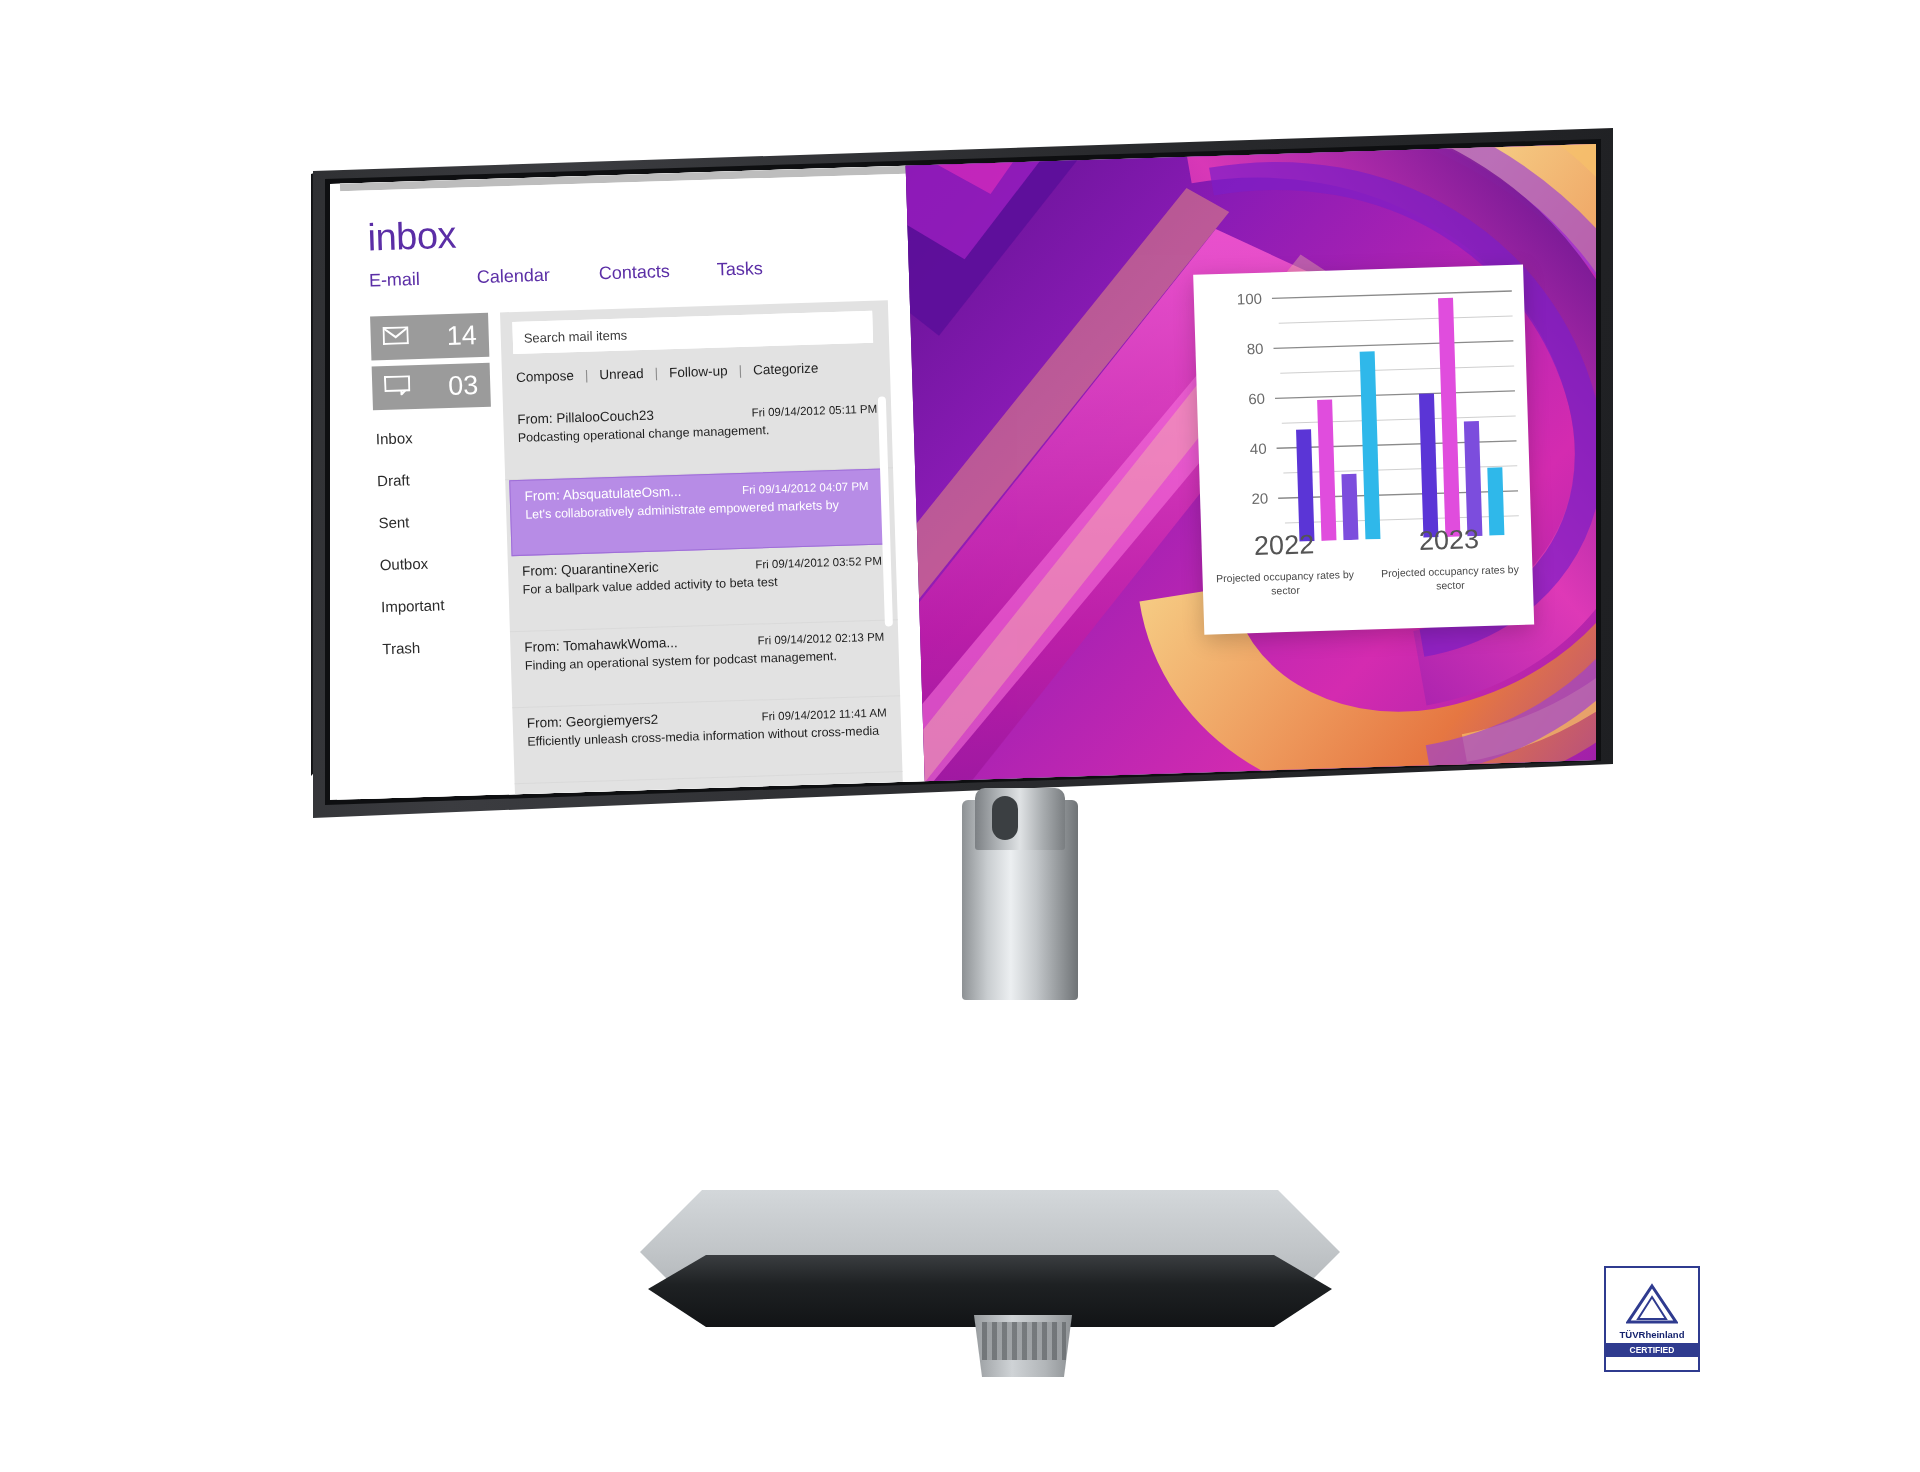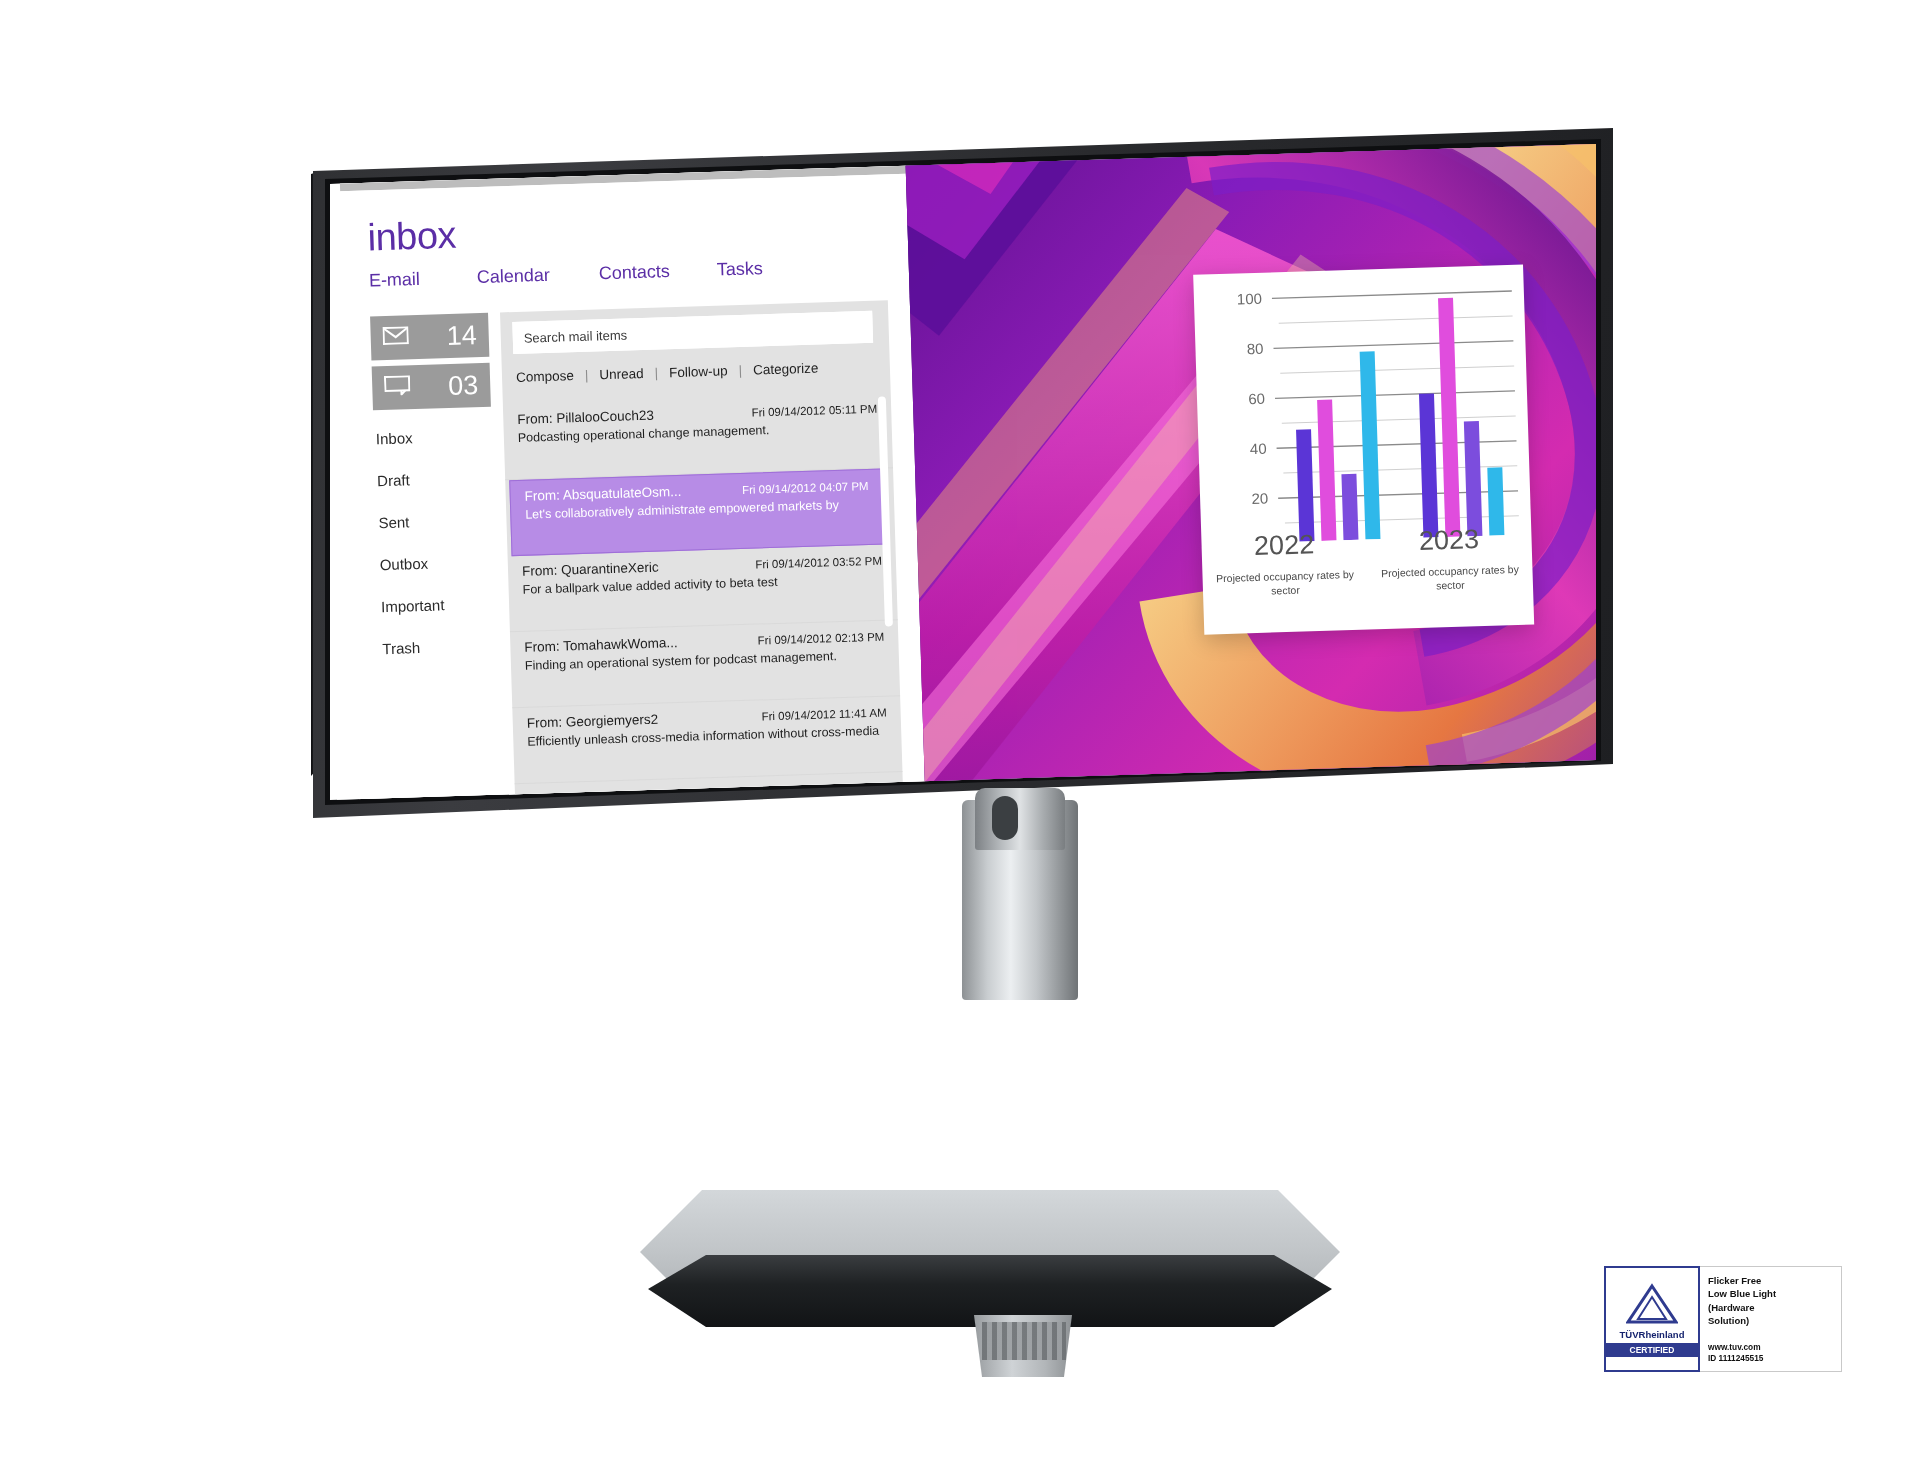--- a/index.html
+++ b/index.html
@@ -573,22 +573,15 @@
     <div class="tuv-left">
       <div class="tuv-mark">
         <svg width="52" height="42" viewBox="0 0 52 42">
           <polygon points="26,3 50,39 2,39" fill="none" stroke="#2f3b8f" stroke-width="3"></polygon>
           <polygon points="26,14 40,36 12,36" fill="none" stroke="#2f3b8f" stroke-width="2"></polygon>
         </svg>
       </div>
       <div class="tuv-name">TÜVRheinland</div>
       <div class="tuv-certified">CERTIFIED</div>
     </div>
-    <div class="tuv-right">
-      <div class="tuv-feats">Flicker Free<br>Low Blue Light<br>(Hardware<br>Solution)</div>
-      <div class="tuv-meta">
-        <div>www.tuv.com</div>
-        <div>ID  1111245515</div>
-      </div>
-    </div>
   </div>
 
 </div>
 
 </body></html>

